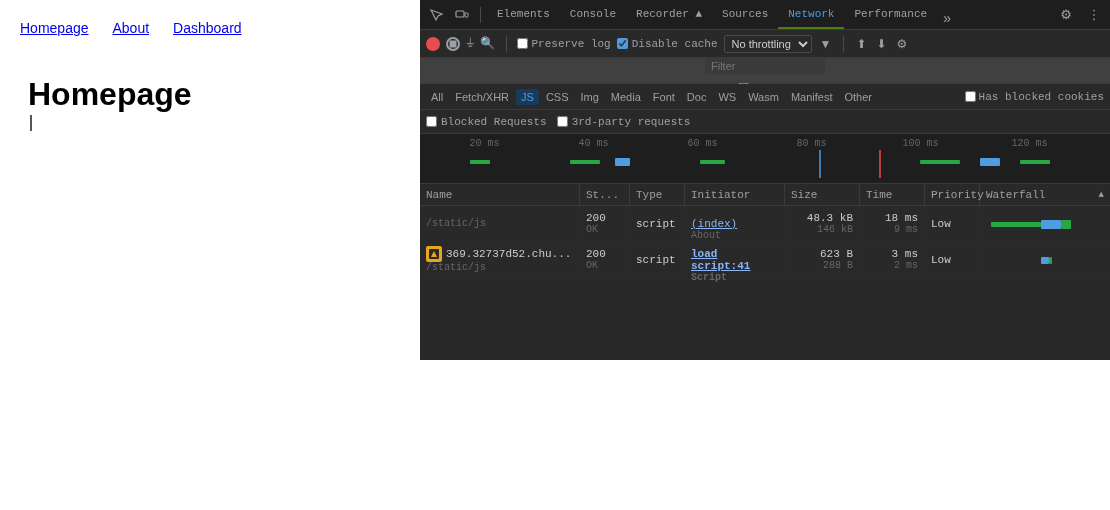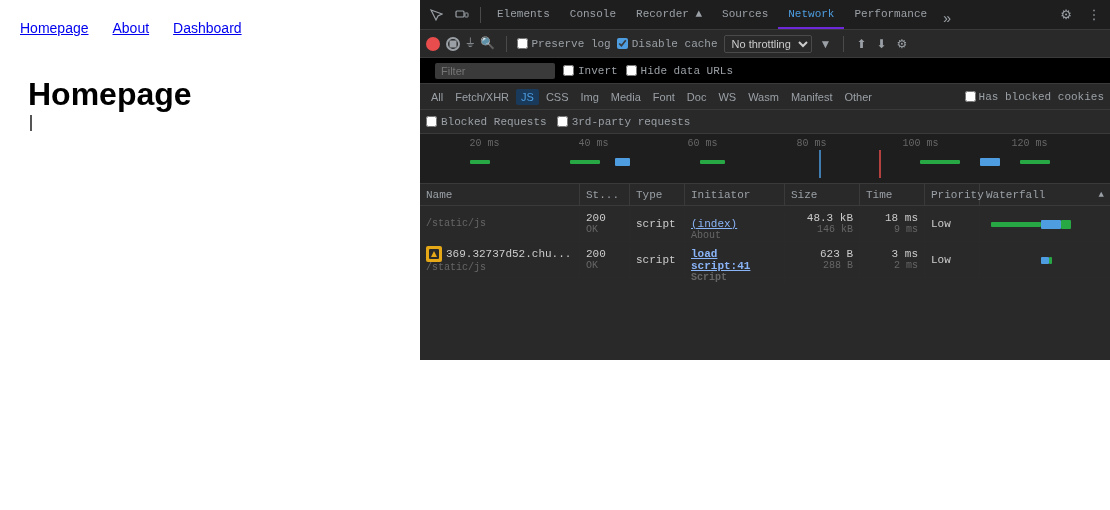--- a/index.html
+++ b/index.html
@@ -73,21 +73,21 @@
       font-size: 11px;
       color: #9aa0a6;
       cursor: pointer;
       border-bottom: 2px solid transparent;
       height: 28px;
       display: flex;
       align-items: center;
     }
     .dt-tab.active {
       color: #4d9de0;
-      border-bottom: 2px solid #6d28d9;
+      border-bottom: 2px solid #4d7c0f;
     }
     .dt-tab-more {
       color: #9aa0a6;
       font-size: 14px;
       padding: 2px 6px;
       cursor: pointer;
     }
     .dt-settings {
       margin-left: auto;
       display: flex;
@@ -165,27 +165,28 @@
       background: none;
       border: none;
       color: #9aa0a6;
       font-size: 12px;
       cursor: pointer;
       padding: 2px;
     }
 
     
     .filter-row {
-      background: #000000;
+      background: #404040;
       border-bottom: 1px solid #3a3a3a;
       display: flex;
       align-items: center;
       height: 26px;
-      padding: 0 15px;
+      padding: 0 8px;
       gap: 8px;
+      flex-direction: column;
     }
     .filter-input {
       background: #3a3a3a;
       border: none;
       color: #ccc;
       font-size: 11px;
       padding: 2px 6px;
       border-radius: 2px;
       width: 120px;
       outline: none;

